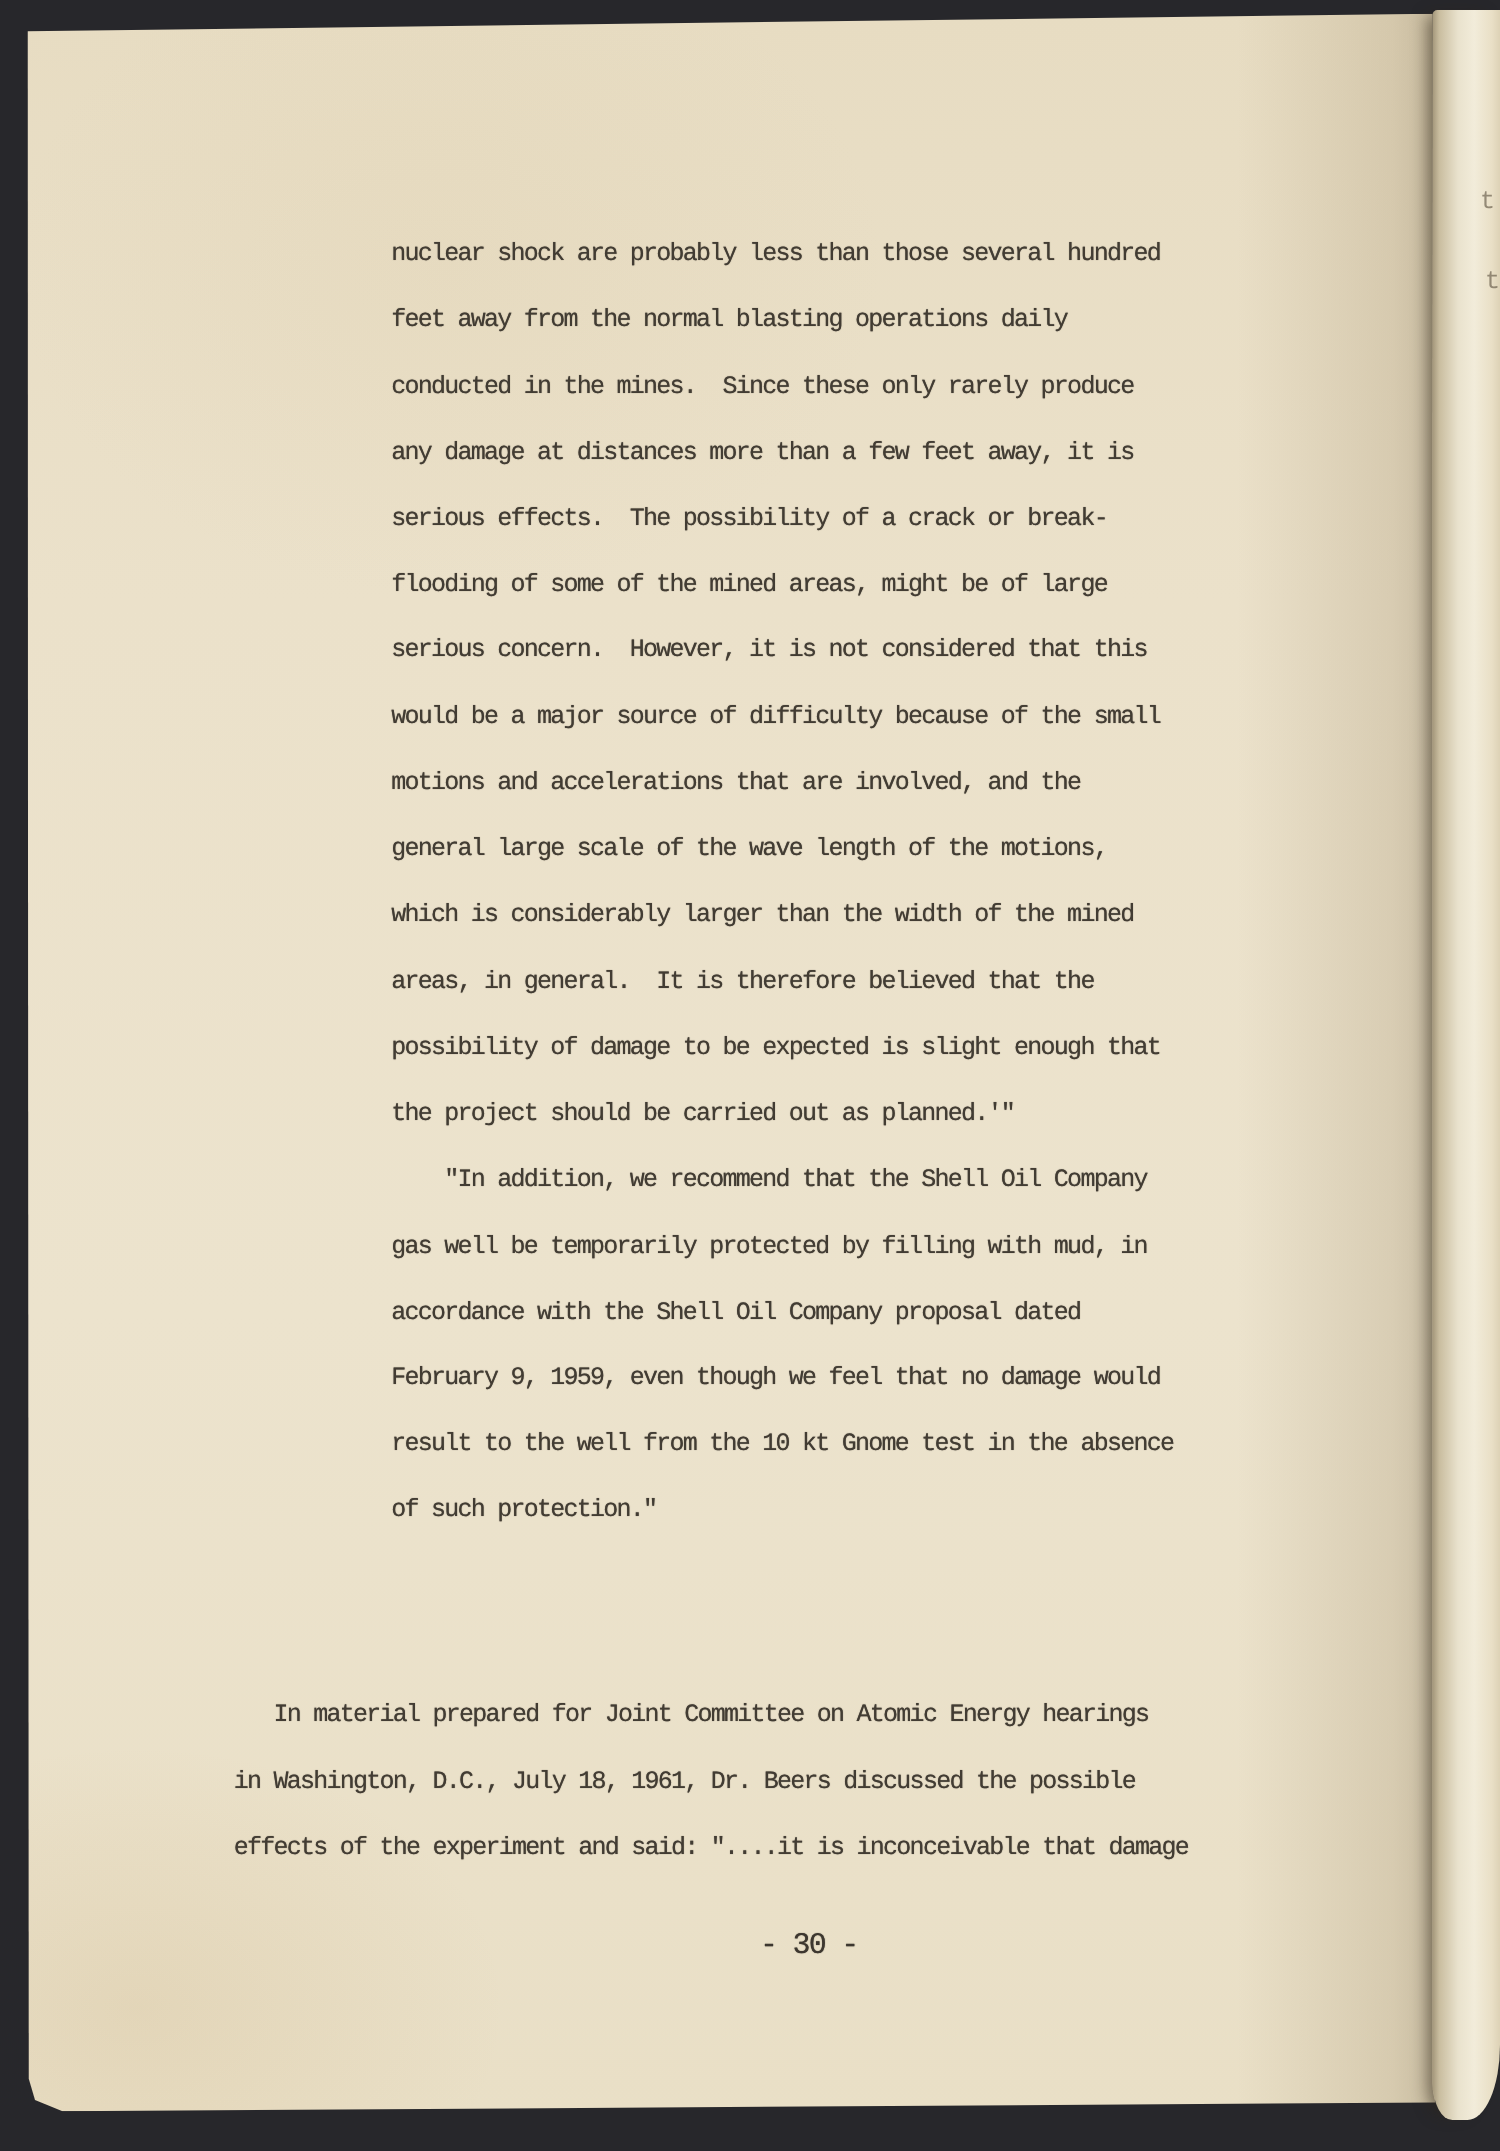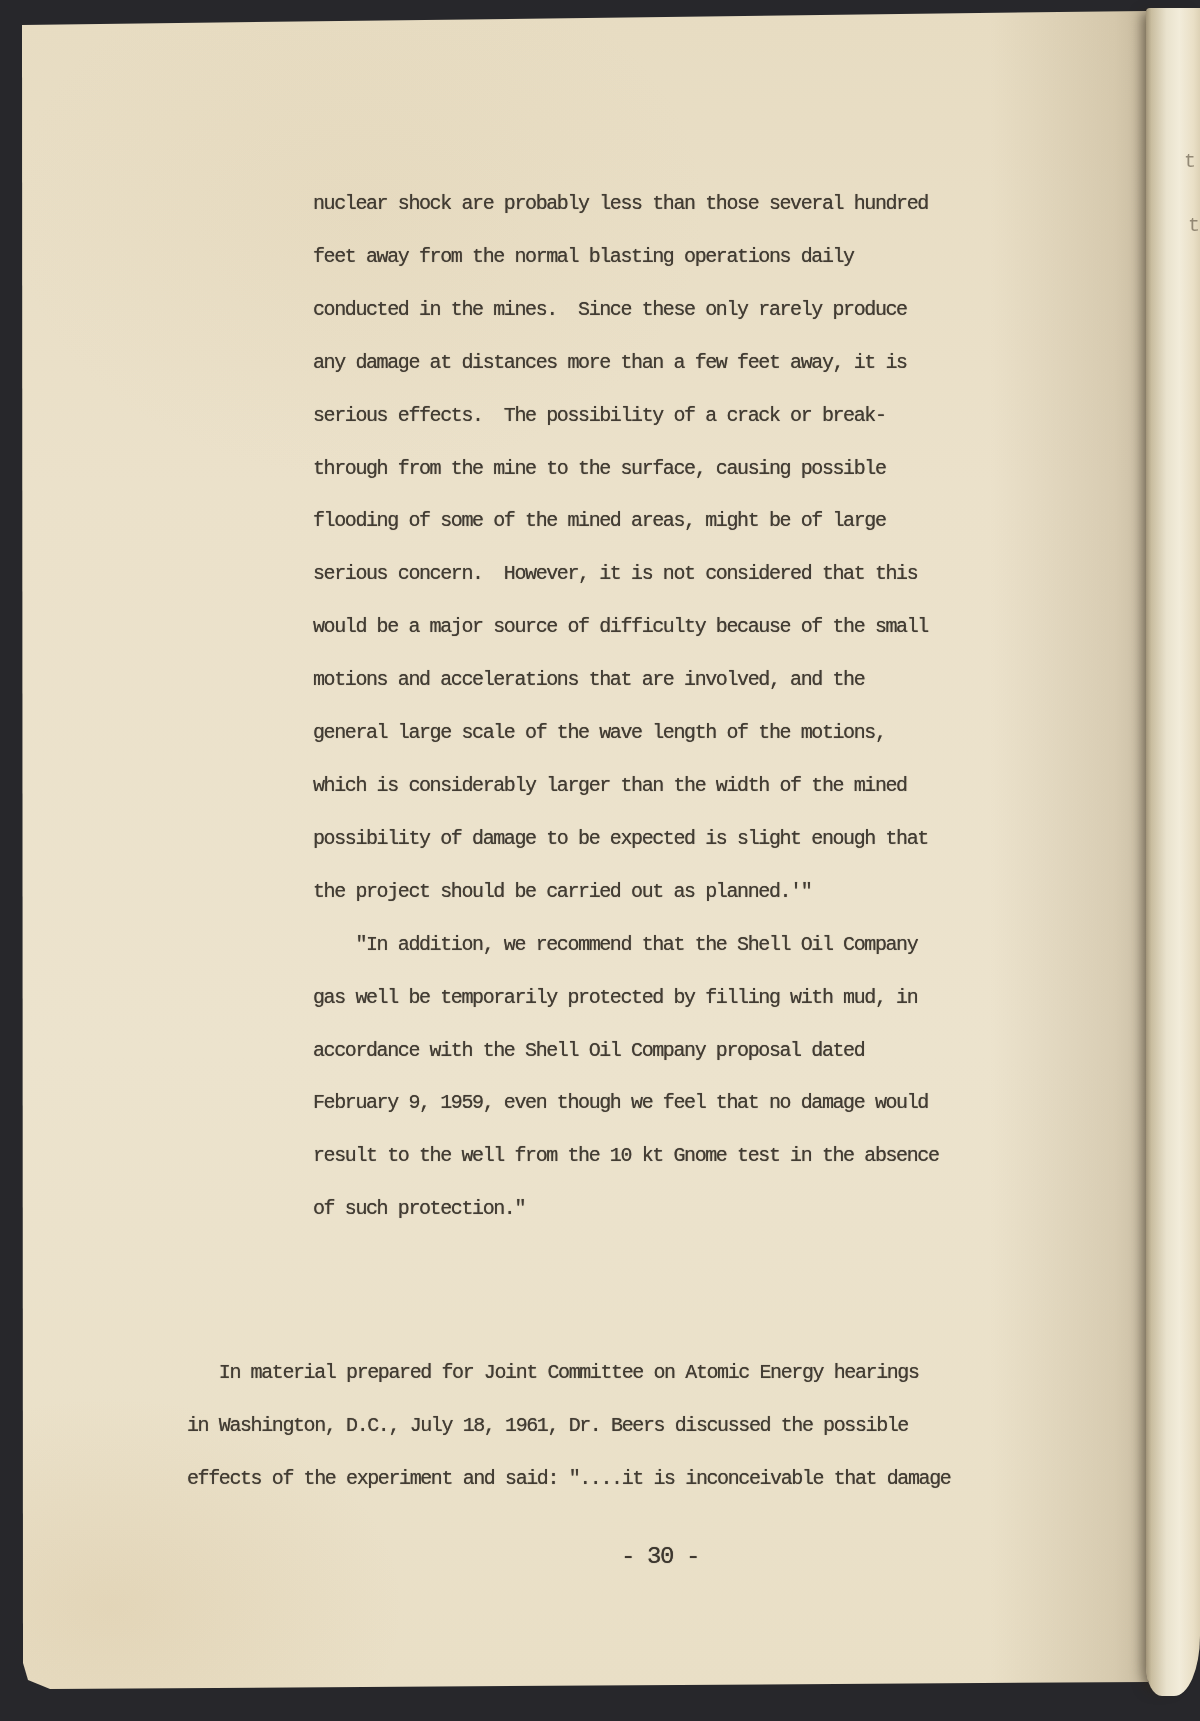--- a/index.html
+++ b/index.html
@@ -47,45 +47,44 @@
     line-height:52.9px;
     text-shadow:0 0 0.7px rgba(66,60,51,0.85);
   }
   .tline{white-space:pre;}
   .pageno{
     position:absolute;left:608px;top:1531px;
     color:#3d372f;
     font-size:24px;letter-spacing:-1.4px;line-height:52.9px;
     white-space:pre;
     text-shadow:0 0 0.8px rgba(61,55,47,0.9);
-    margin-left:13px;
   }
 </style>
 </head>
 <body>
 
 <div class="paper"></div>
 
 <div class="curl"></div>
 <div class="edge-mark" style="left:1184px;top:152px;">t</div>
 <div class="edge-mark" style="left:1188px;top:216px;">t</div>
 
 <div class="tblock" style="left:313px;top:178px;">
   <div class="tline">nuclear shock are probably less than those several hundred</div>
   <div class="tline">feet away from the normal blasting operations daily</div>
   <div class="tline">conducted in the mines.  Since these only rarely produce</div>
   <div class="tline">any damage at distances more than a few feet away, it is</div>
   <div class="tline">serious effects.  The possibility of a crack or break-</div>
-  <div class="tline">through from the mine to the surface, causing possible</div>
   <div class="tline">flooding of some of the mined areas, might be of large</div>
   <div class="tline">serious concern.  However, it is not considered that this</div>
   <div class="tline">would be a major source of difficulty because of the small</div>
   <div class="tline">motions and accelerations that are involved, and the</div>
   <div class="tline">general large scale of the wave length of the motions,</div>
   <div class="tline">which is considerably larger than the width of the mined</div>
+  <div class="tline">areas, in general.  It is therefore believed that the</div>
   <div class="tline">possibility of damage to be expected is slight enough that</div>
   <div class="tline">the project should be carried out as planned.'"</div>
   <div class="tline">    "In addition, we recommend that the Shell Oil Company</div>
   <div class="tline">gas well be temporarily protected by filling with mud, in</div>
   <div class="tline">accordance with the Shell Oil Company proposal dated</div>
   <div class="tline">February 9, 1959, even though we feel that no damage would</div>
   <div class="tline">result to the well from the 10 kt Gnome test in the absence</div>
   <div class="tline">of such protection."</div>
 </div>
 

